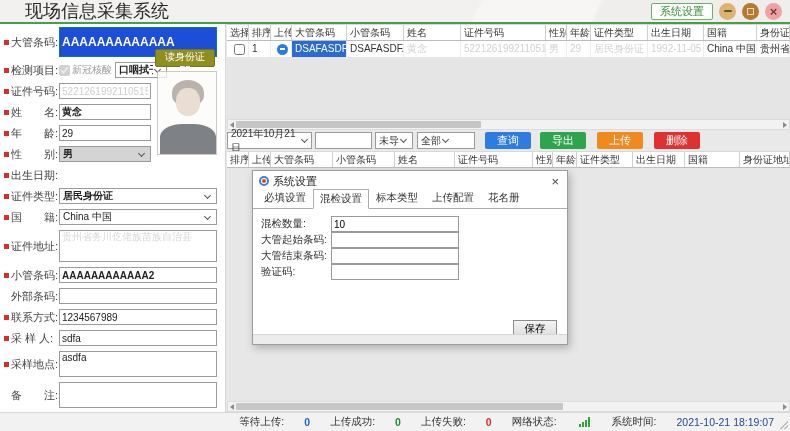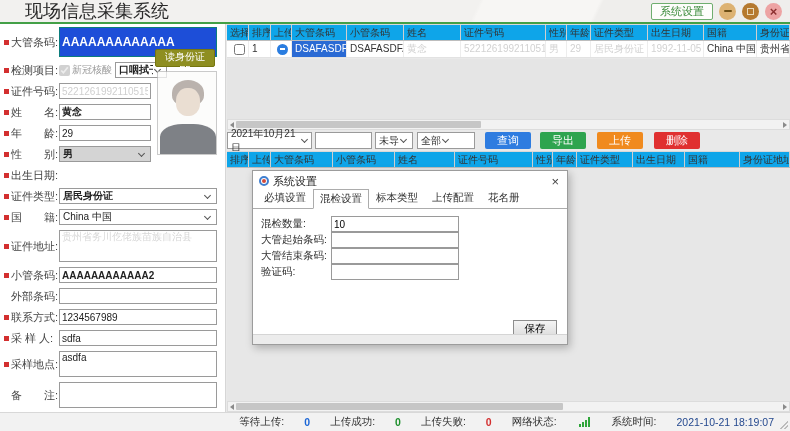--- a/index.html
+++ b/index.html
@@ -50,21 +50,21 @@
   .counts { display:flex; align-items:center; gap:16px; margin:4px 0 5px 36px; font-weight:bold; }
   .counts .num { color:#d32f2f; margin-right:26px; }
   .counts .num2 { color:#d32f2f; }
   .btnrow { display:flex; gap:14px; margin-left:28px; margin-top:3px; }
   .big-btn { height:25px; border:none; border-radius:3px; color:#fff; font-weight:bold; font-size:12px; font-family:inherit; padding:0 10px; cursor:pointer; }
   .big-btn.submit { background:linear-gradient(#3ec3cf,#17a6b6); }
   .big-btn.save { background:linear-gradient(#2f82e8,#1a63cc); }
 
   
   .right { position:absolute; left:227px; top:24px; width:563px; height:388px; background:#e9e9e9; }
-  .thead { display:flex; background:#0ea5e9; border-top:1px solid #d8d8d8; border-bottom:1px solid #bdbdbd; height:17px; }
+  .thead { display:flex; background:#ffffff; border-top:1px solid #d8d8d8; border-bottom:1px solid #bdbdbd; height:17px; }
   .th { border-right:1px solid #cfcfcf; padding-left:3px; line-height:16px; font-size:10px; color:#333; overflow:hidden; white-space:nowrap; flex:0 0 auto; }
   .trow { display:flex; background:#fff; height:17px; border-bottom:1px solid #e2e2e2; }
   .td { border-right:1px solid #ededed; padding-left:3px; line-height:16px; font-size:10px; overflow:hidden; white-space:nowrap; flex:0 0 auto; display:flex; align-items:center; }
   .td.faint { color:#d2d2d2; }
   .td.sel { background:#2a6ad4; color:#fff; padding-left:3px; }
   .upcirc { width:11px; height:11px; border-radius:50%; background:#2a7de0; display:flex; align-items:center; justify-content:center; margin:0 auto; }
   .upcirc .dash { width:5px; height:1.5px; background:#fff; }
   .t1 { position:absolute; left:0; top:0; width:563px; }
   .t1-bg { position:absolute; left:0; top:35px; width:563px; height:60px; background:#e5e5e5; }
   .hscroll { position:absolute; left:0; width:563px; height:11px; background:#f2f2f2; border:1px solid #dcdcdc; display:flex; align-items:center; }

